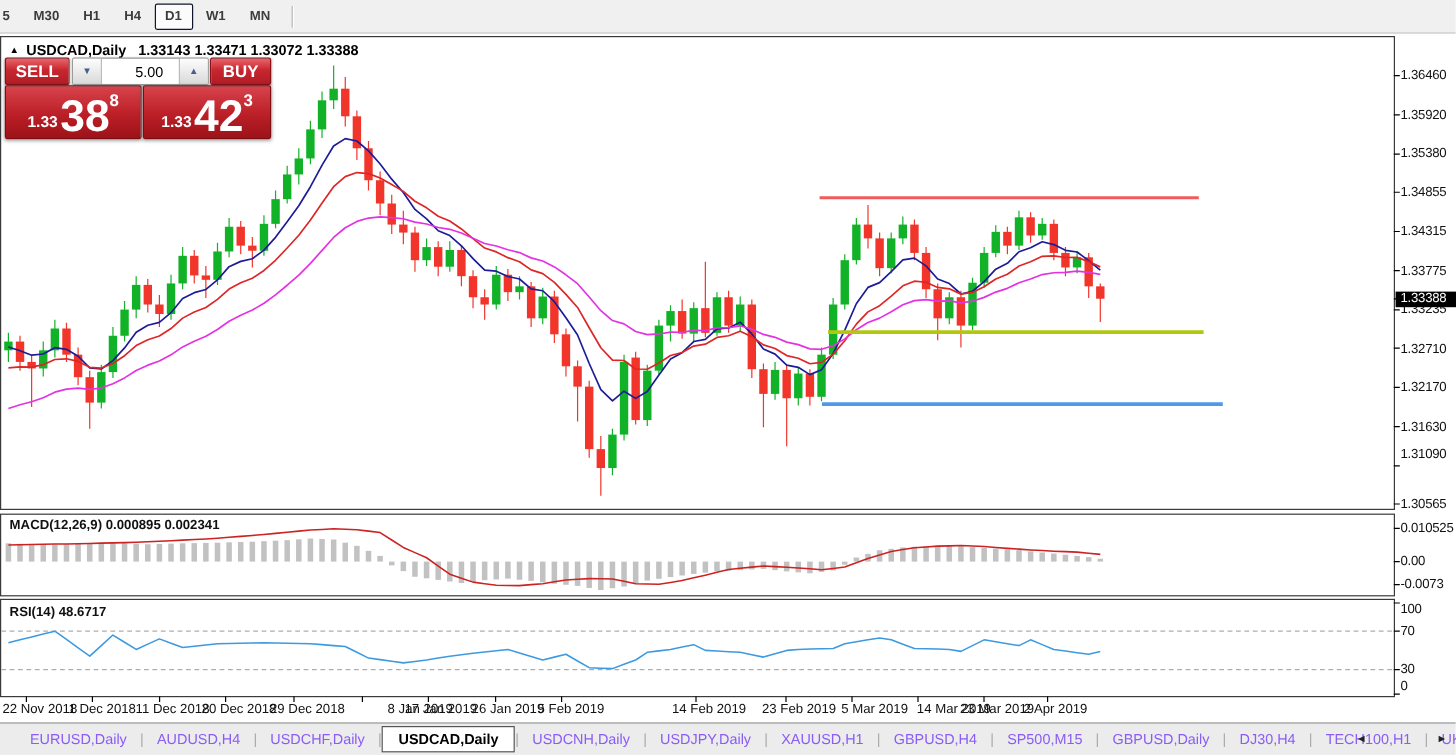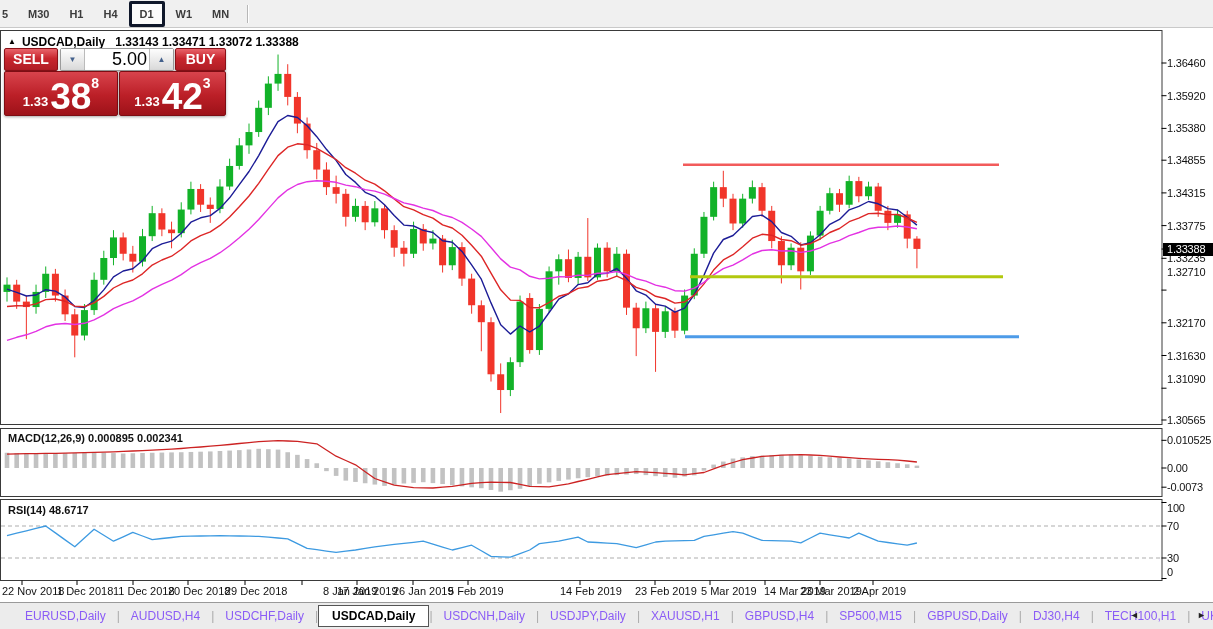--- a/index.html
+++ b/index.html
@@ -4,21 +4,21 @@
 <style>
   html,body{margin:0;padding:0;width:1213px;height:629px;overflow:hidden;
     background:#fff;font-family:"Liberation Sans",sans-serif;-webkit-font-smoothing:antialiased;}
   #stage{position:absolute;inset:0;width:1213px;height:629px;}
 
   
   .toolbar{position:absolute;left:0;top:0;width:1213px;height:27px;background:#f0f0f0;
     border-bottom:1px solid #c9c9c9;display:flex;align-items:center;z-index:30;}
   .tf-btn{font-size:11px;font-weight:bold;color:#3c3c3c;padding:4px 8px;margin:0 1px;
     border:1px solid transparent;border-radius:2px;cursor:default;}
-  .tf-btn.active{background:#fbfbfb;border:3px solid #0f172a;}
+  .tf-btn.active{background:#fbfbfb;border:1px solid #0f172a;}
   .tf-cut{width:12px;overflow:hidden;padding:4px 2px 4px 0;}
   .tb-sep{width:1px;height:18px;background:#b7b7b7;margin:0 6px 0 8px;box-shadow:1px 0 0 #fff;}
 
   
   #plot{position:absolute;left:0;top:27px;z-index:1;}
 
   
   .ohlc-title{position:absolute;left:8px;top:35px;z-index:10;display:flex;align-items:center;
     font-size:12px;font-weight:bold;color:#000;white-space:nowrap;}
   .ohlc-title .tri{font-size:8px;margin-right:6px;position:relative;top:-1px;}
@@ -31,22 +31,22 @@
     color:#fff;font-size:14px;font-weight:bold;text-align:center;line-height:20px;
     box-shadow:0 1px 2px rgba(0,0,0,.3);cursor:pointer;}
   .tp-sell{left:1px;width:52px;}
   .tp-buy{left:172px;width:49px;}
   .tp-spin{position:absolute;left:57px;top:1px;width:112px;height:21px;background:#fff;
     border:1px solid #9b9b9b;border-radius:2px;display:flex;box-shadow:0 1px 2px rgba(0,0,0,.25);}
   .tp-arrowbtn{width:23px;height:100%;background:linear-gradient(180deg,#fdfdfd,#d9d9d9);
     display:flex;align-items:center;justify-content:center;font-size:8px;color:#44618c;cursor:pointer;}
   .tp-arrowbtn.left{border-right:1px solid #bbb;}
   .tp-arrowbtn.right{border-left:1px solid #bbb;}
-  .tp-vol{flex:1;display:flex;align-items:center;justify-content:flex-end;padding-right:2px;
-    font-size:18px;color:#000;}
+  .tp-vol{flex:1;display:flex;align-items:center;justify-content:flex-end;padding-right:13px;
+    font-size:12px;color:#000;}
   .tp-price{position:absolute;top:24px;height:43px;border:1px solid #7d0d13;border-radius:2px;
     background:linear-gradient(180deg,#d8434c 0%,#bb1f27 55%,#9d1219 100%);color:#fff;
     display:flex;justify-content:center;align-items:flex-end;box-shadow:0 1px 3px rgba(0,0,0,.35);
     cursor:pointer;}
   .tp-price .p-small{font-size:13px;font-weight:bold;margin:0 2px 6px 0;}
   .tp-price .p-big{font-size:37px;font-weight:bold;line-height:0.95;margin-bottom:1px;}
   .tp-price .p-sup{font-size:14px;font-weight:bold;align-self:flex-start;margin-top:3px;}
   .tp-price-sell{left:1px;width:112px;}
   .tp-price-buy{left:116px;width:105px;}
 
@@ -478,21 +478,21 @@
   <div class="pane-label" style="left:8px;top:504px;">RSI(14) 48.6717</div>
 
   <div id="price-axis">
       <div class="axis-label" style="top: 57px;">1.36460</div>
       <div class="axis-label" style="top: 89.7023px;">1.35920</div>
       <div class="axis-label" style="top: 122.405px;">1.35380</div>
       <div class="axis-label" style="top: 154.198px;">1.34855</div>
       <div class="axis-label" style="top: 186.901px;">1.34315</div>
       <div class="axis-label" style="top: 219.603px;">1.33775</div>
       <div class="axis-label" style="top: 252.305px;">1.33235</div>
-      <div class="axis-label" style="top: 266px; text-align: center;">1.32710</div>
+      <div class="axis-label" style="top: 285px; text-align: center;">1.32710</div>
       <div class="axis-label" style="top: 316.802px;">1.32170</div>
       <div class="axis-label" style="top: 349.504px;">1.31630</div>
       <div class="axis-label" style="top: 373px;">1.31090</div>
       <div class="axis-label" style="top: 414px;">1.30565</div>
     </div>
   <div class="price-current" id="price-current" style="top: 242.54px;">1.33388</div>
   <div id="macd-axis">
       <div class="axis-label" style="top: 434.319px;">0.010525</div>
       <div class="axis-label" style="top: 462px;">0.00</div>
       <div class="axis-label" style="top: 481.199px;">-0.0073</div>

